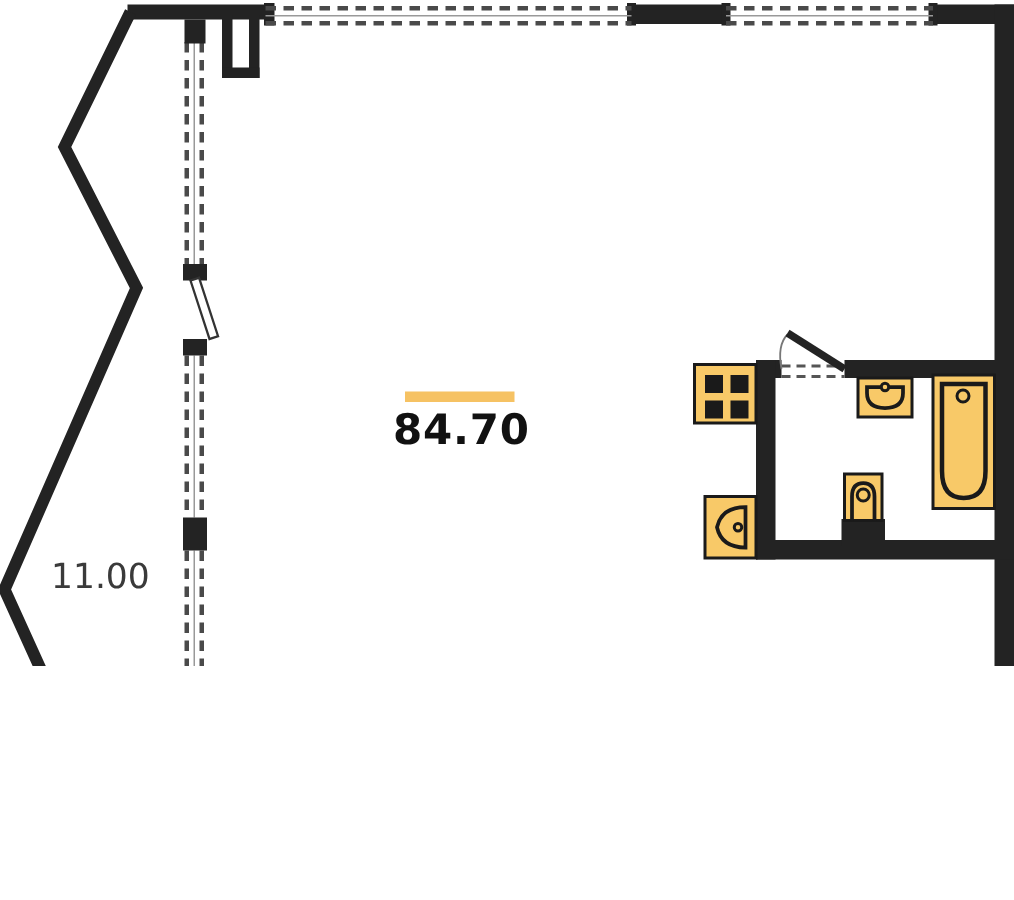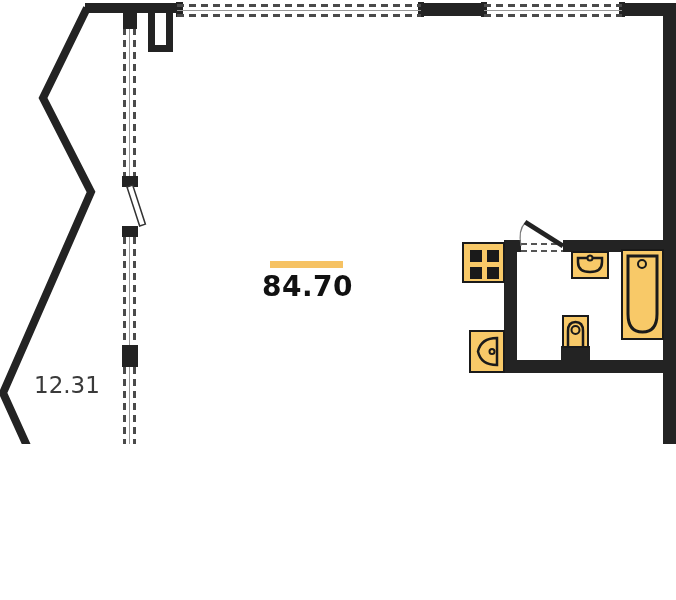--- a/index.html
+++ b/index.html
@@ -173,15 +173,15 @@
     <g>
       <rect class="wall" x="462" y="574" width="30" height="12"></rect>
       <rect class="fx" x="464" y="545" width="25" height="30"></rect>
       <path class="fx-detail" d="M 469 575 L 469 559 Q 469 550 476.5 550 Q 484 550 484 559 L 484 575"></path>
       <circle class="fx-circle" cx="476.5" cy="558" r="4"></circle>
     </g>
   </svg>
 
   <div class="accent-bar"></div>
   <div class="area-label">84.70</div>
-  <div class="dim-label">12.31</div>
+  <div class="dim-label">11.00</div>
 
 </div>
 
 </body></html>

